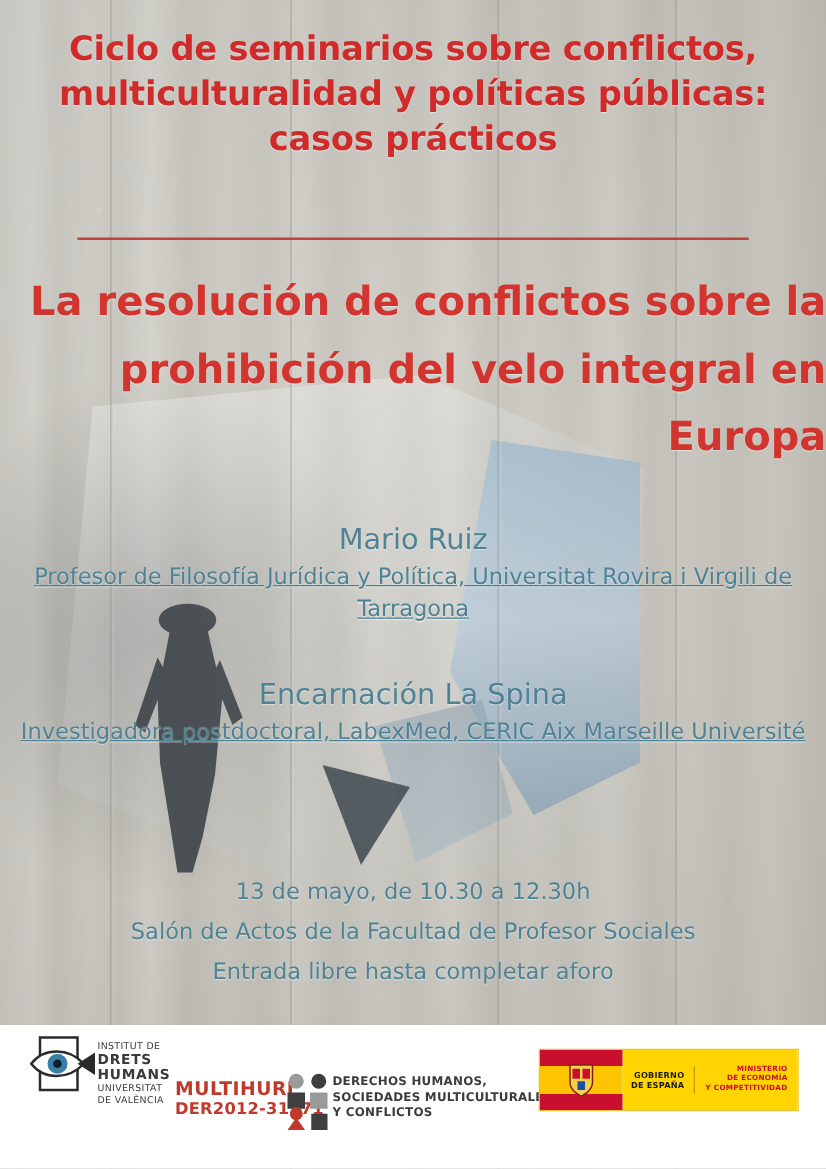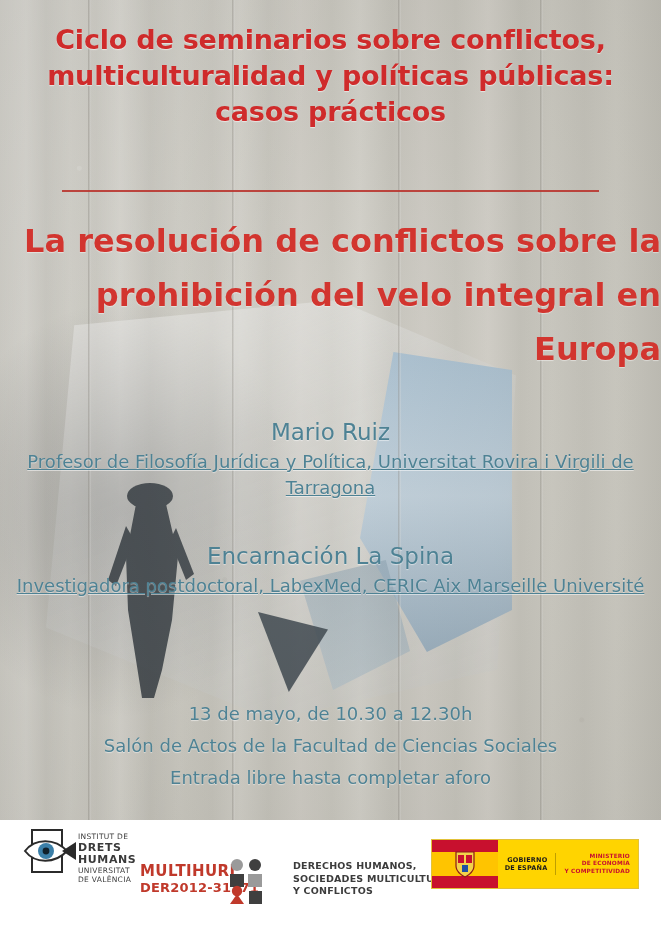--- a/index.html
+++ b/index.html
@@ -222,21 +222,21 @@
     font-weight: bold;
   }
   .mh-1 { font-size: 15px; letter-spacing: .4px; line-height: 17px; }
   .mh-2 { font-size: 13px; letter-spacing: .2px; line-height: 15px; }
 
   .logo-dhsmc {
     position: absolute;
     left: 228px; top: 38px;
     display: flex;
     align-items: flex-start;
-    gap: 27px;
+    gap: 0;
   }
   .dhs-figs { width: 38px; height: 46px; }
   .dhs-text {
     font-size: 9.5px;
     line-height: 12.5px;
     font-weight: bold;
     color: #3c3c3c;
     letter-spacing: .2px;
     padding-top: 2px;
   }
@@ -335,21 +335,21 @@
         <div class="speaker-role">Profesor de Filosofía Jurídica y Política, Universitat Rovira i Virgili de Tarragona</div>
       </div>
       <div class="speaker-block">
         <div class="speaker-name">Encarnación La Spina</div>
         <div class="speaker-role">Investigadora postdoctoral, LabexMed, CERIC Aix Marseille Université</div>
       </div>
     </div>
 
     <div class="details">
       <div>13 de mayo, de 10.30 a 12.30h</div>
-      <div>Salón de Actos de la Facultad de Ciencias Sociales</div>
+      <div>Salón de Actos de la Facultad de Profesor Sociales</div>
       <div>Entrada libre hasta completar aforo</div>
     </div>
   </div>
 
   <div class="footer">
     <div class="footer-inner">
 
       <div class="logo-idh">
         <svg class="idh-mark" viewBox="0 0 56 46">
           <rect x="10" y="2" width="30" height="42" fill="none" stroke="#2b2b2b" stroke-width="2"></rect>

